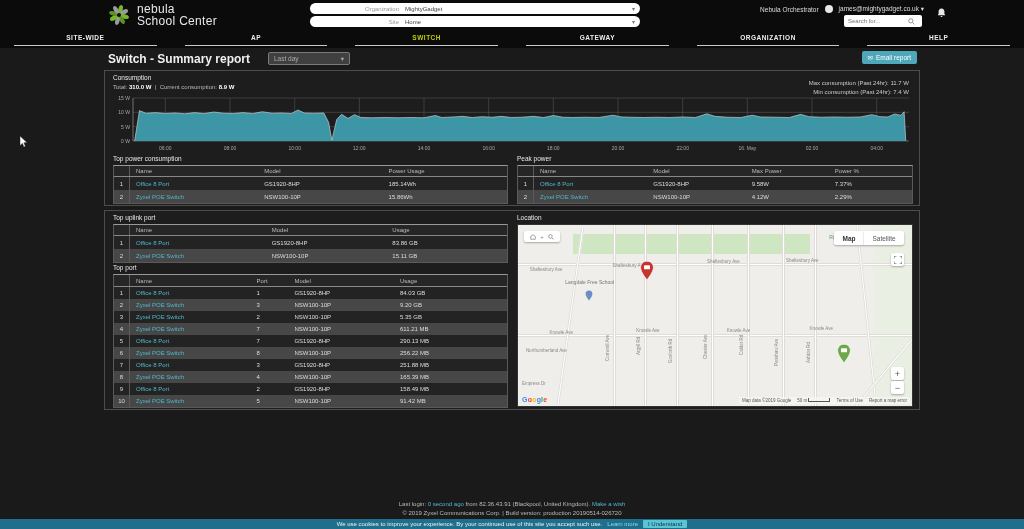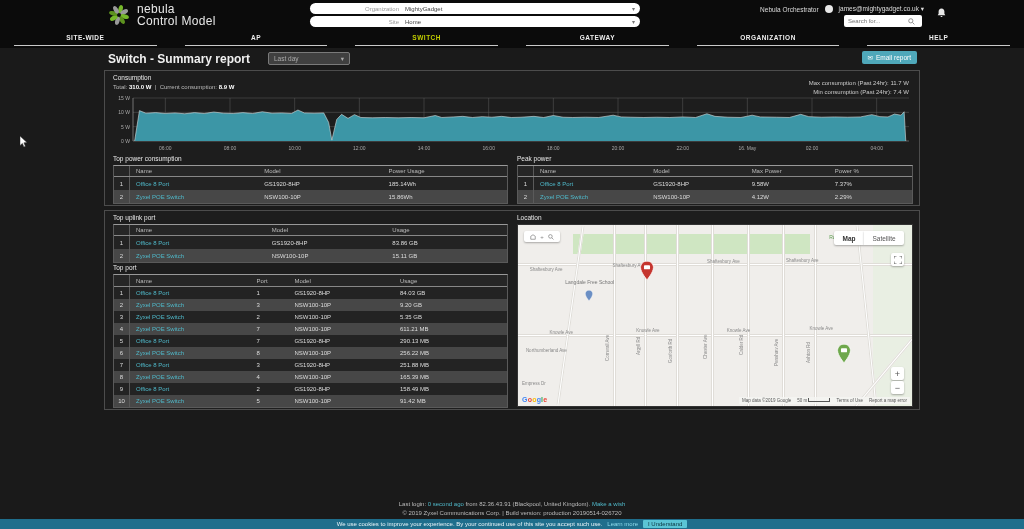--- a/index.html
+++ b/index.html
@@ -107,21 +107,21 @@
         <ellipse rx="2.2" ry="4.2" cx="0" cy="-6" fill="#76b82a" transform="rotate(105)"></ellipse>
         <ellipse rx="2.2" ry="4.2" cx="0" cy="-6" fill="#5d921f" transform="rotate(150)"></ellipse>
         <ellipse rx="2.2" ry="4.2" cx="0" cy="-6" fill="#9a9a9a" transform="rotate(195)"></ellipse>
         <ellipse rx="2.2" ry="4.2" cx="0" cy="-6" fill="#76b82a" transform="rotate(240)"></ellipse>
         <ellipse rx="2.2" ry="4.2" cx="0" cy="-6" fill="#5d921f" transform="rotate(285)"></ellipse>
         <ellipse rx="2.2" ry="4.2" cx="0" cy="-6" fill="#9a9a9a" transform="rotate(330)"></ellipse>
       </g>
     </svg>
     <div class="logo-text">
       <div>nebula</div>
-      <div>Control Model</div>
+      <div>School Center</div>
     </div>
   </div>
 
   <div class="hdr-selects">
     <div class="hdr-select">
       <span class="lab">Organization</span>
       <span class="val">MightyGadget</span>
       <span class="caret">▾</span>
     </div>
     <div class="hdr-select">

